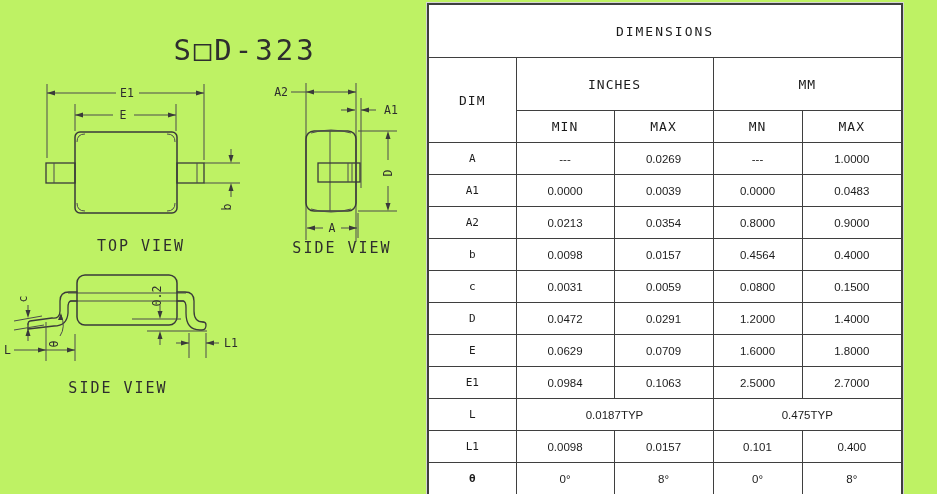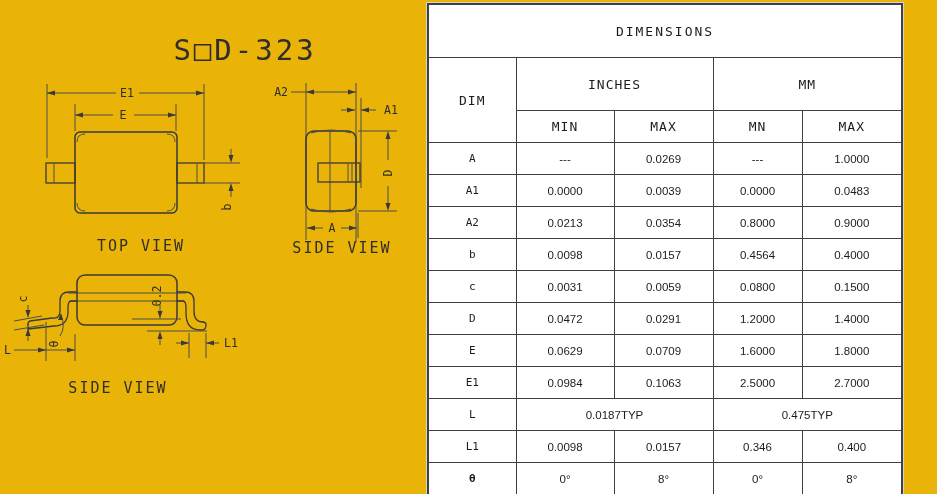--- a/index.html
+++ b/index.html
@@ -1,16 +1,16 @@
 <!DOCTYPE html>
 <html><head>
 <meta charset="utf-8">
 <style>
   html,body{margin:0;padding:0;background:#fff;}
-  .page{position:relative;width:937px;height:494px;background:#eab308;overflow:hidden;
+  .page{position:relative;width:937px;height:494px;background:#bef264;overflow:hidden;
         font-family:"DejaVu Sans Mono", monospace;}
   
   .drawing{position:absolute;left:0;top:0;}
   .ln{stroke:#3a3a3a;stroke-width:1.5;fill:none;stroke-linecap:round;}
   .ld{stroke:#3a3a3a;stroke-width:1.3;fill:none;stroke-linecap:round;}
   .thin{stroke:#4d4d4d;stroke-width:1;fill:none;}
   .arr{fill:#3a3a3a;stroke:none;}
   .drawing text{fill:#2e2e2e;font-family:"DejaVu Sans Mono", monospace;}
   .dimlbl{font-size:11.5px;}
   .caption{font-size:15px;letter-spacing:2px;}
@@ -280,21 +280,21 @@
       </tr>
       <tr>
         <td class="rowlbl">L</td>
         <td colspan="2">0.0187TYP</td>
         <td colspan="2">0.475TYP</td>
       </tr>
       <tr>
         <td class="rowlbl">L1</td>
         <td>0.0098</td>
         <td>0.0157</td>
-        <td>0.346</td>
+        <td>0.101</td>
         <td>0.400</td>
       </tr>
       <tr>
         <td class="rowlbl" style="font-weight:bold">θ</td>
         <td>0°</td>
         <td>8°</td>
         <td>0°</td>
         <td>8°</td>
       </tr>
     </tbody>

